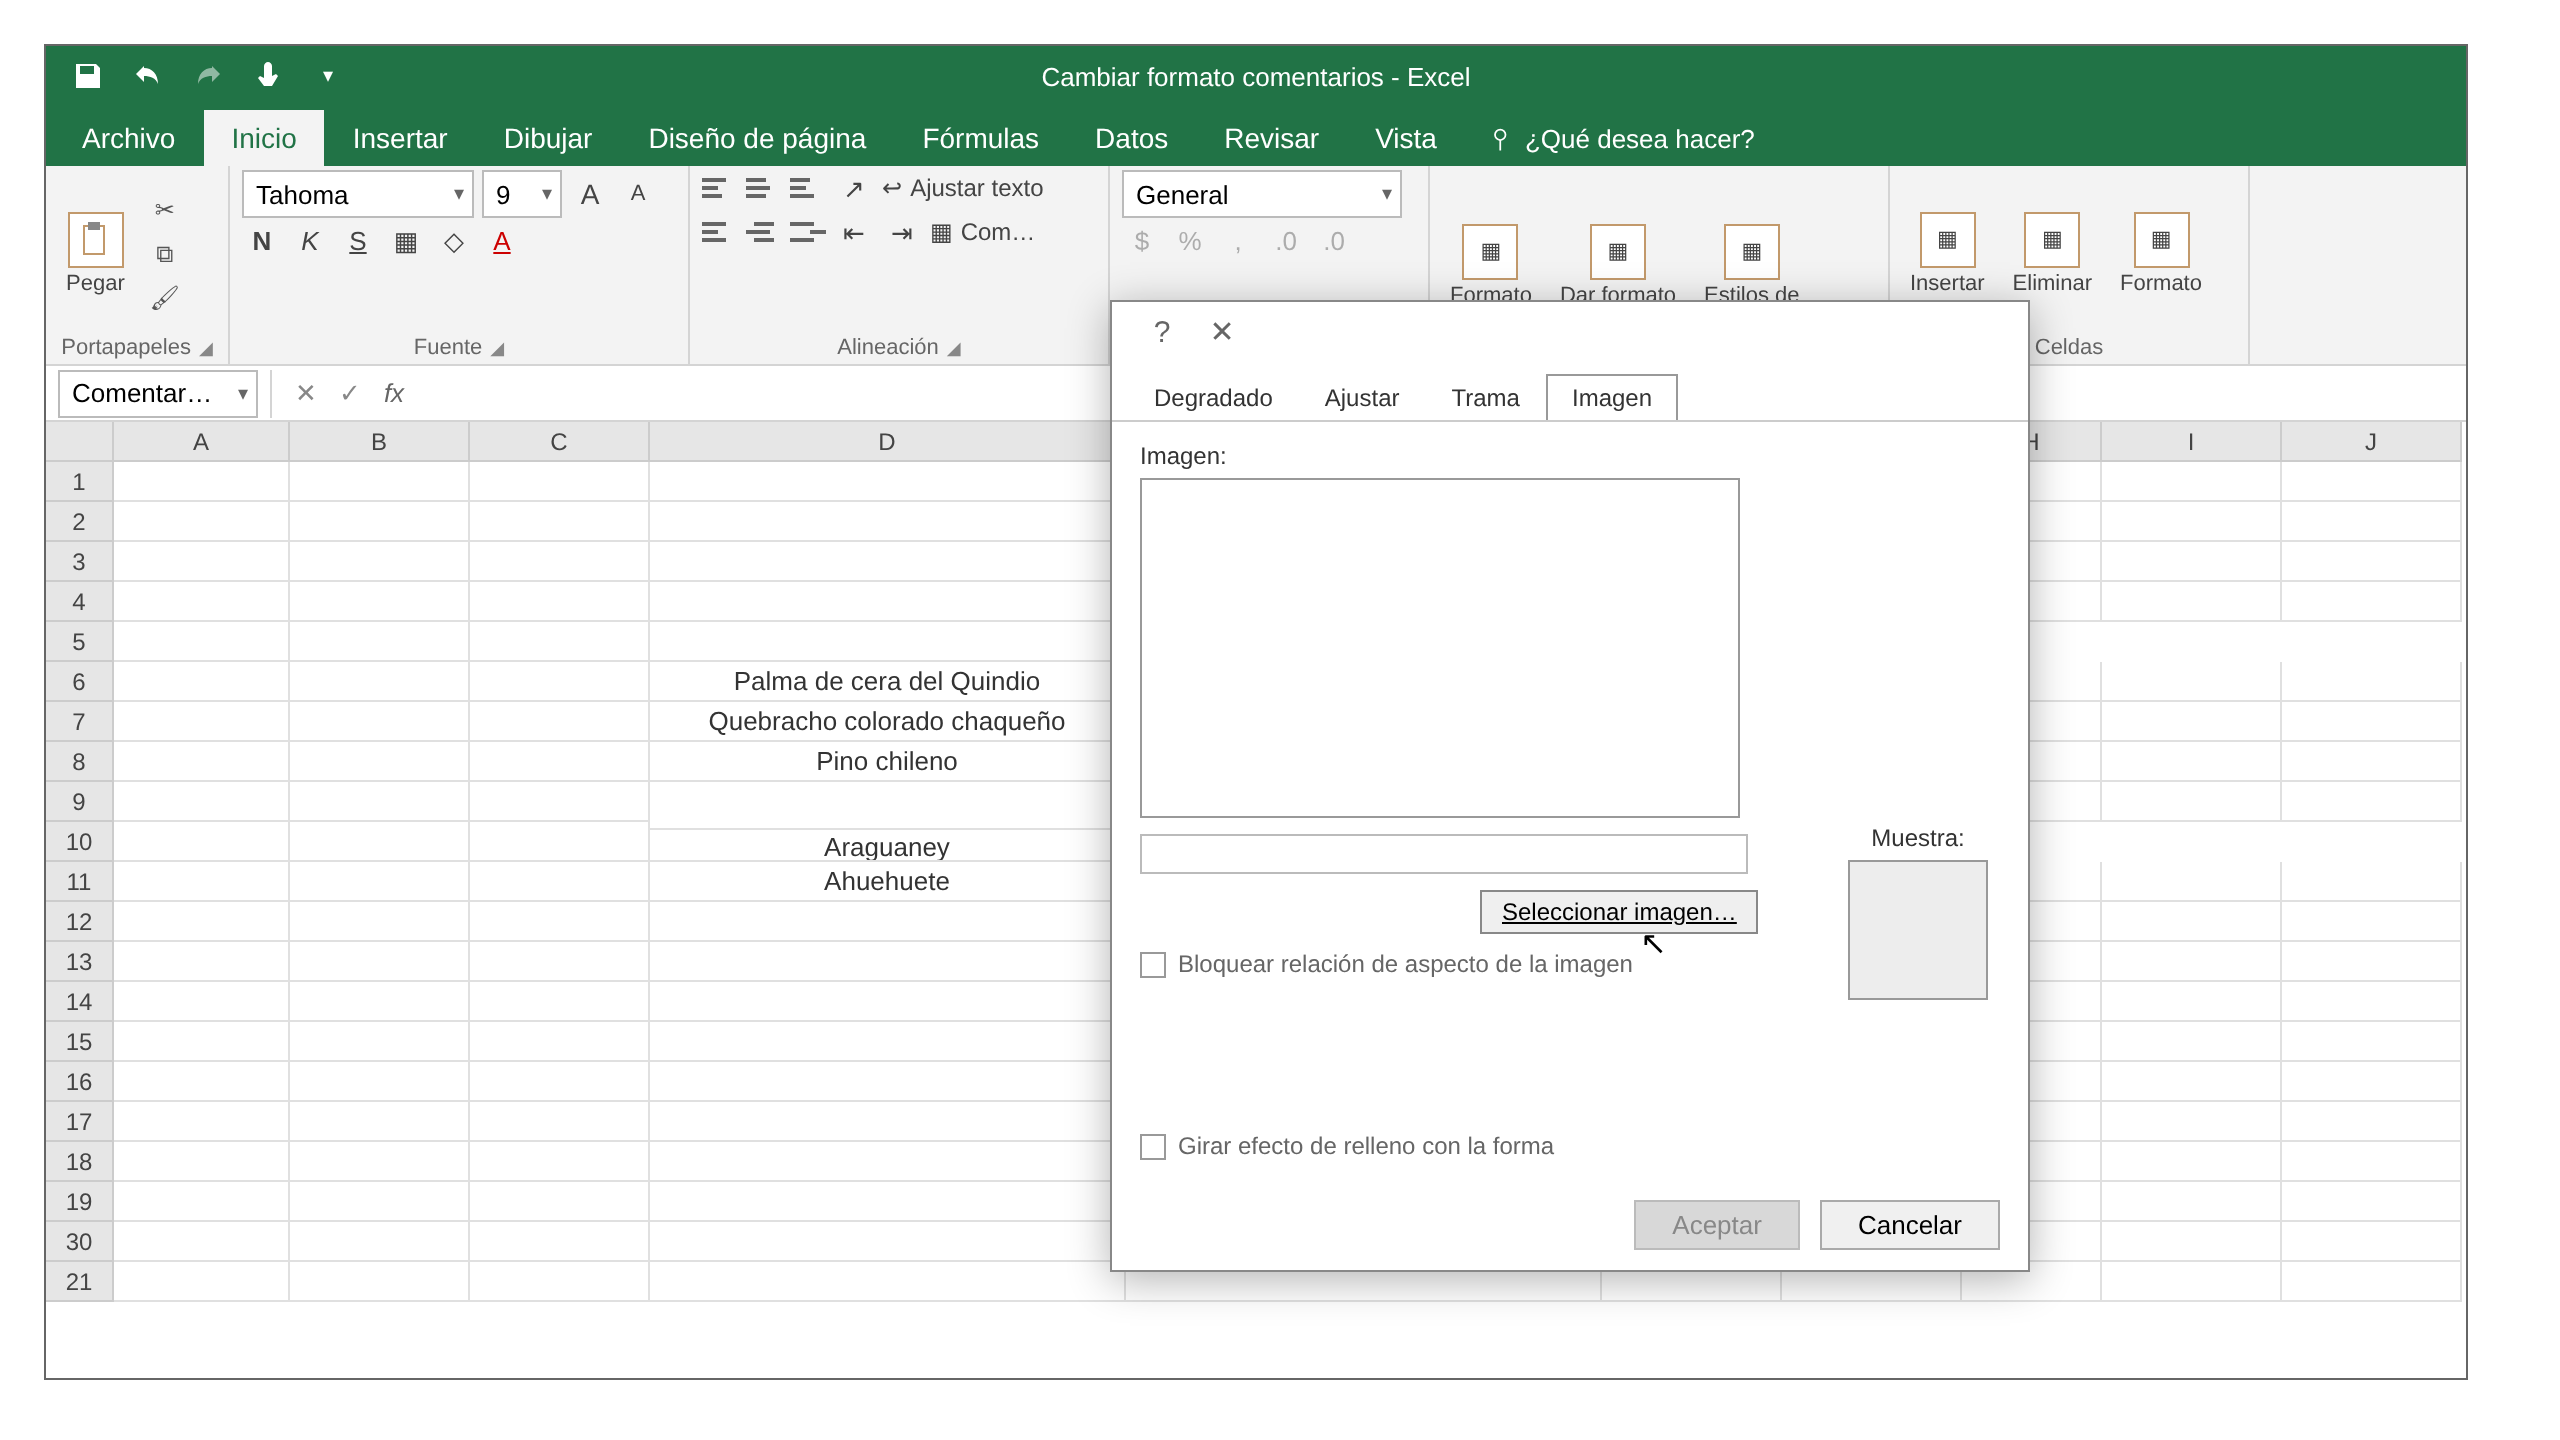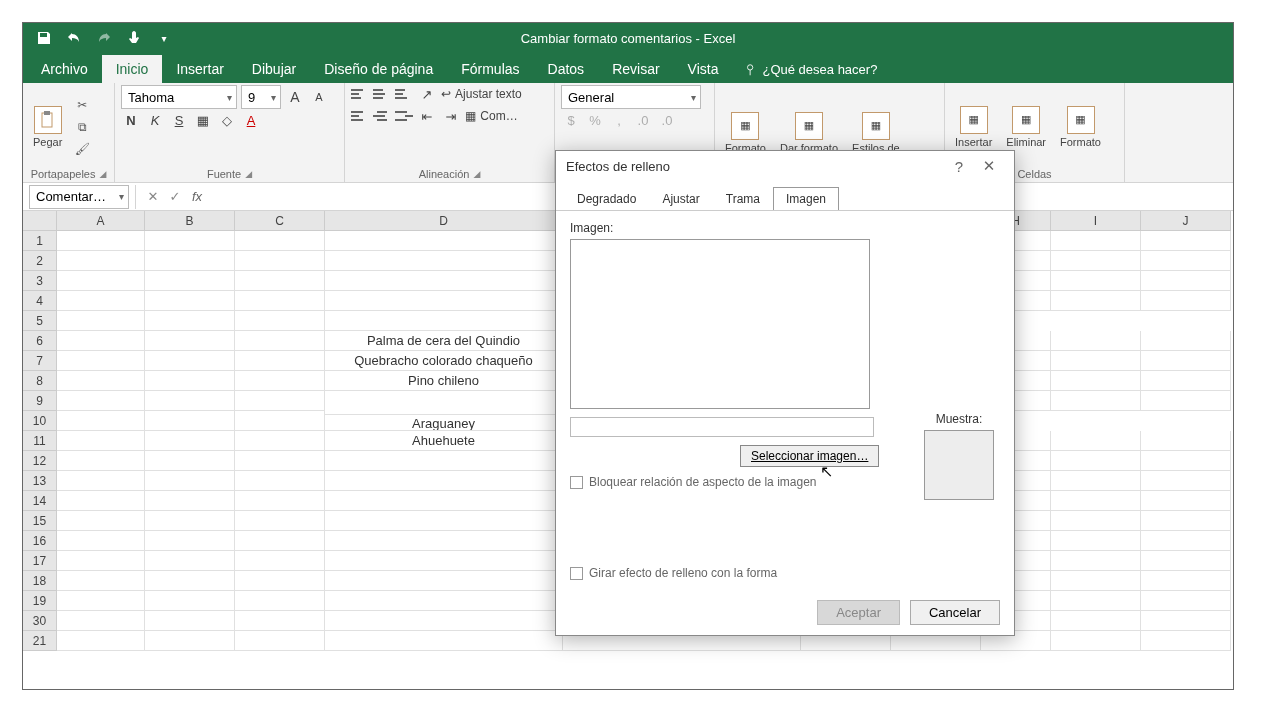--- a/index.html
+++ b/index.html
@@ -583,21 +583,20 @@
           <div class="cell col-I" style="width: 90px;"></div>
           <div class="cell col-J" style="width: 90px;"></div>
         </div>
       </div>
   </div>
 
 </div>
 
 <div class="dialog">
   <div class="dlg-title">
-    <div class="dlg-title-text">Efectos de relleno</div>
     <div class="dlg-tbtn">?</div>
     <div class="dlg-tbtn">✕</div>
   </div>
   <div class="dlg-tabs" id="dlg-tabs">
       <div class="dlg-tab">Degradado</div>
       <div class="dlg-tab">Ajustar</div>
       <div class="dlg-tab">Trama</div>
       <div class="dlg-tab active">Imagen</div>
     </div>
   <div class="dlg-body" style="height:380px;position:relative">

